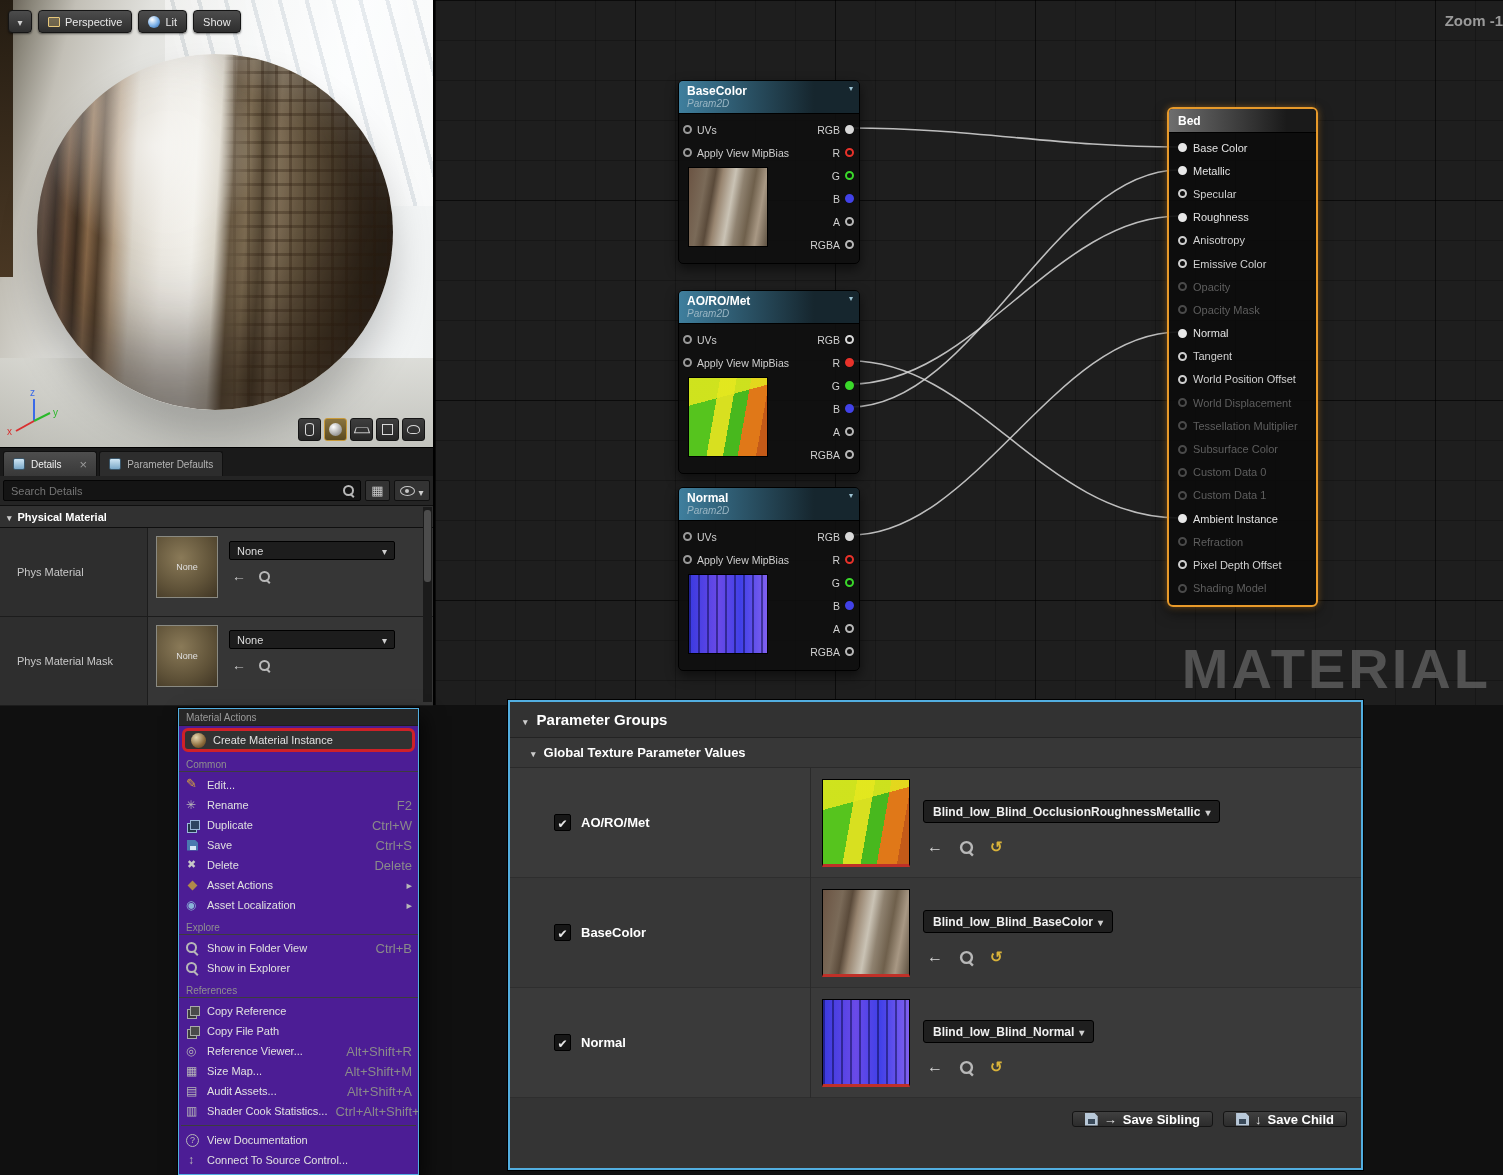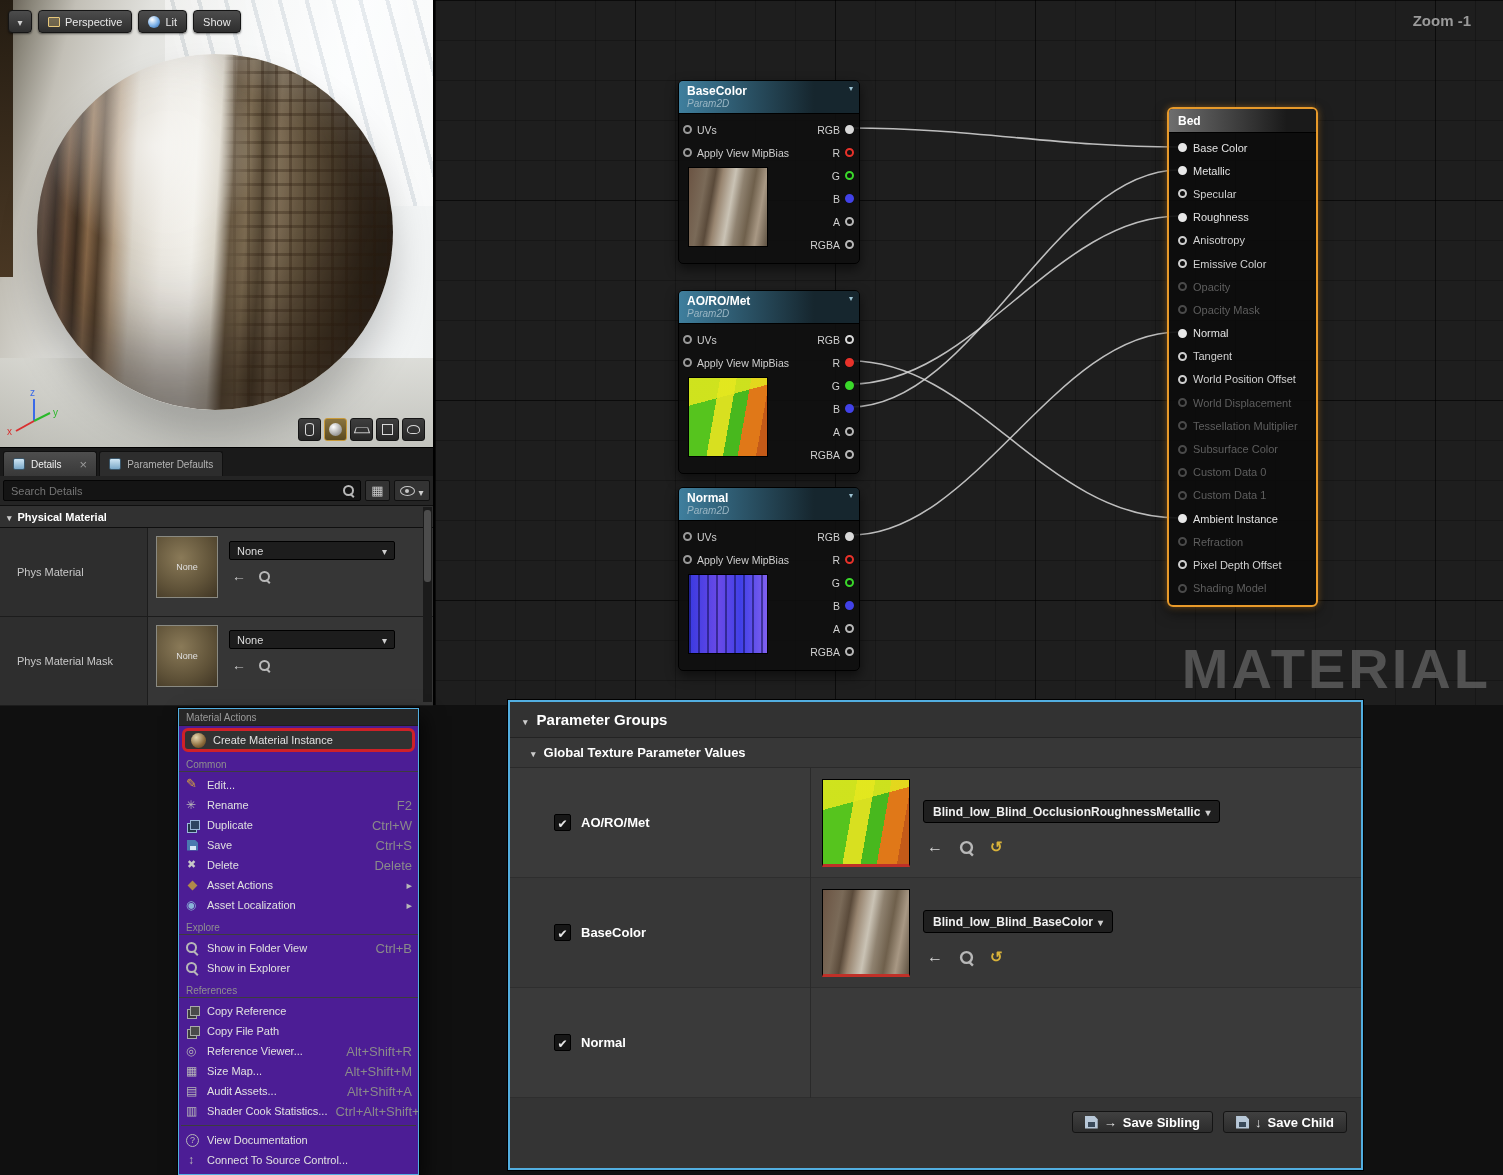--- a/index.html
+++ b/index.html
@@ -68,21 +68,21 @@
   .dt-dd{width:166px;height:19px;background:#1d1d1d;border:1px solid #000;border-radius:2px;display:flex;align-items:center;justify-content:space-between;padding:0 7px;color:#ddd;font-size:11px;}
   .dt-icons{display:flex;gap:12px;align-items:center;padding-left:3px;}
   .arrow-ic::before{content:"←";color:#c8c8c8;font-size:14px;font-weight:bold;}
   .dt-sb{position:absolute;right:1px;top:60px;bottom:3px;width:9px;background:#1b1b1b;}
   .dt-sb-thumb{position:absolute;left:1px;top:3px;width:7px;height:72px;background:#4c4c4c;border-radius:3px;}
 
   
   #graph{position:absolute;left:435px;top:0;width:1068px;height:705px;overflow:hidden;background-color:#1e1e1e;
     background-image:linear-gradient(rgba(0,0,0,.5) 1px,transparent 1px),linear-gradient(90deg,rgba(0,0,0,.5) 1px,transparent 1px),linear-gradient(rgba(0,0,0,.22) 1px,transparent 1px),linear-gradient(90deg,rgba(0,0,0,.22) 1px,transparent 1px);
     background-size:200px 200px,200px 200px,40px 40px,40px 40px;}
-  .zoom-label{position:absolute;top:12px;right:32px;color:#9a9a9a;font-weight:bold;font-size:15px;}
+  .zoom-label{position:absolute;top:12px;right:0;color:#9a9a9a;font-weight:bold;font-size:15px;}
   .watermark{position:absolute;bottom:4px;right:12px;color:#5f5f5f;opacity:.8;font-weight:bold;font-size:56px;letter-spacing:3px;}
   #wires{position:absolute;inset:0;}
   .tex-node{position:absolute;width:182px;background:rgba(14,14,14,.9);border:1px solid #000;border-radius:5px;box-shadow:0 5px 12px rgba(0,0,0,.55);}
   .tn-head{position:relative;height:33px;border-radius:4px 4px 0 0;background:linear-gradient(to right,#3f7f9e,#16262e 75%);padding:3px 8px 0;border-bottom:1px solid #000;}
   .tn-head::after{content:"▾";position:absolute;right:6px;top:3px;color:#9ec4d4;font-size:8px;}
   .tn-title{color:#fff;font-size:12px;font-weight:bold;}
   .tn-sub{color:#9ab6c4;font-size:10px;font-style:italic;}
   .tn-body{display:flex;justify-content:space-between;padding:4px 5px 7px 4px;}
   .tn-left,.tn-right{display:flex;flex-direction:column;}
   .pin-row{display:flex;align-items:center;height:23px;gap:5px;font-size:10.5px;color:#cfcfcf;white-space:nowrap;}
@@ -151,21 +151,21 @@
   .pp-label{color:#fff;font-weight:bold;font-size:13px;}
   .pp-rightc{flex:1;display:flex;gap:13px;padding:11px 0 0 12px;}
   .pp-thumb{width:88px;height:88px;border:1px solid #000;border-bottom:3px solid #c03028;flex:none;}
   .pp-ctrl{display:flex;flex-direction:column;gap:15px;padding-top:21px;}
   .pp-dd{height:23px;display:inline-flex;align-items:center;gap:5px;background:#1f1f1f;border:1px solid #000;border-radius:3px;padding:0 9px;color:#f0f0f0;font-weight:bold;font-size:12px;width:max-content;}
   .pp-icons{display:flex;align-items:center;gap:17px;padding-left:4px;}
   .pp-arrow::before{content:"←";font-size:16px;color:#d8d8d8;font-weight:bold;}
   .pp-reset::before{content:"↺";font-size:15px;color:#d8b23a;font-weight:bold;}
   .icon-mag.big{transform:scale(1.2);}
   .pp-footer{height:74px;display:flex;justify-content:flex-end;align-items:flex-start;gap:10px;padding:13px 14px 0 0;background:#343434;}
-  .pp-btn{display:flex;align-items:center;gap:6px;height:22px;padding:0 12px;background:linear-gradient(#404040,#2c2c2c);border:1px solid #141414;border-radius:3px;color:#fff;font-weight:bold;font-size:13px;font-family:inherit;}
+  .pp-btn{display:flex;align-items:center;gap:6px;height:16px;padding:0 12px;background:linear-gradient(#404040,#2c2c2c);border:1px solid #141414;border-radius:3px;color:#fff;font-weight:bold;font-size:13px;font-family:inherit;}
   .ic-floppy{width:13px;height:13px;position:relative;background:#b8c8d8;clip-path:polygon(0 0,72% 0,100% 28%,100% 100%,0 100%);display:inline-block;}
   .ic-floppy::after{content:"";position:absolute;left:3px;top:6px;width:7px;height:5px;background:#3a4a5a;}
   .arr-r::before{content:"→";font-weight:bold;color:#e8e8e8;}
   .arr-d::before{content:"↓";font-weight:bold;color:#e8e8e8;}
 </style>
 </head>
 <body>
 
 <div id="root">
 
@@ -665,20 +665,34 @@
             </div>
           </div>
         </div>
         <div class="pp-row">
           <div class="pp-left">
             <span class="pp-check">
               <span class="pp-tick"></span>
             </span>
             <span class="pp-label">Normal</span>
           </div>
+          <div class="pp-rightc">
+            <div class="pp-thumb thumb-normal"></div>
+            <div class="pp-ctrl">
+              <div class="pp-dd">
+                <span class="pp-dd-label">Blind_low_Blind_Normal</span>
+                <span class="caret"></span>
+              </div>
+              <div class="pp-icons">
+                <span class="pp-arrow"></span>
+                <span class="icon-mag big"></span>
+                <span class="pp-reset"></span>
+              </div>
+            </div>
+          </div>
         </div>
       </div>
     <div class="pp-footer">
       <button class="pp-btn">
         <span class="ic-floppy"></span>
         <span class="arr-r"></span>
         <span>Save Sibling</span>
       </button>
       <button class="pp-btn">
         <span class="ic-floppy"></span>

